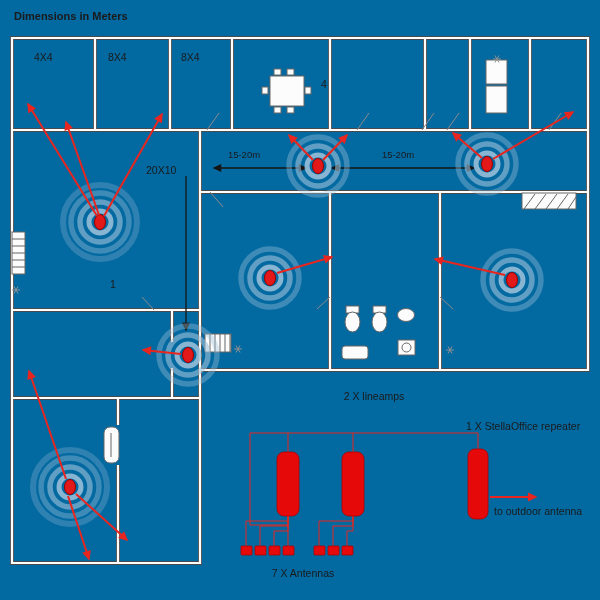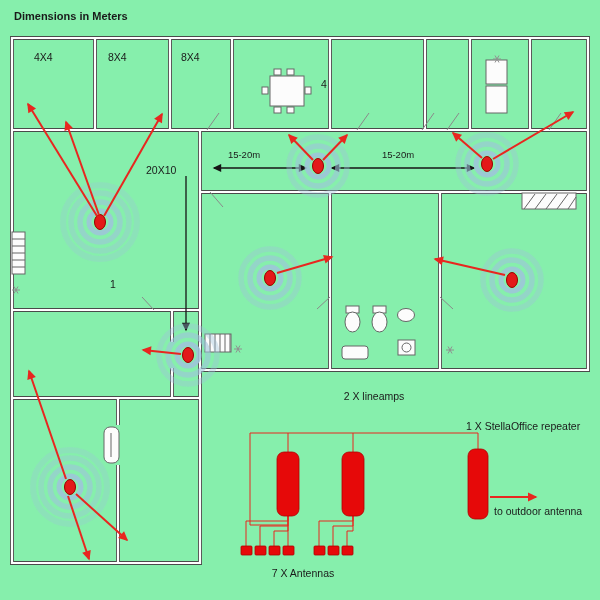--- a/index.html
+++ b/index.html
@@ -1,16 +1,16 @@
 <!DOCTYPE html>
 <html><head>
 <meta charset="utf-8">
 <style>
   html,body{margin:0;padding:0;background:#fff}
-  .stage{width:600px;height:600px;position:relative;background:#86efac;font-family:"Liberation Sans",sans-serif;overflow:hidden}
+  .stage{width:600px;height:600px;position:relative;background:#0369a1;font-family:"Liberation Sans",sans-serif;overflow:hidden}
   svg{display:block}
   svg text{font-family:"Liberation Sans",sans-serif;fill:#1a1a1a}
   .w-outer{stroke:#4a4a4a;stroke-width:4;fill:none}
   .w-inner{stroke:#ffffff;stroke-width:2.2;fill:none}
   .door{stroke:#8a8a8a;stroke-width:1;fill:none}
   .icon{stroke:#666;fill:#fcfcfc;stroke-width:1}
   .icon-line{stroke:#666;stroke-width:1;fill:none}
   .rarrow{stroke:#e8261f;stroke-width:2;fill:none}
   .marrow{stroke:#151515;stroke-width:1.3;fill:none}
   .wire{stroke:#e8261f;stroke-width:1;fill:none}

